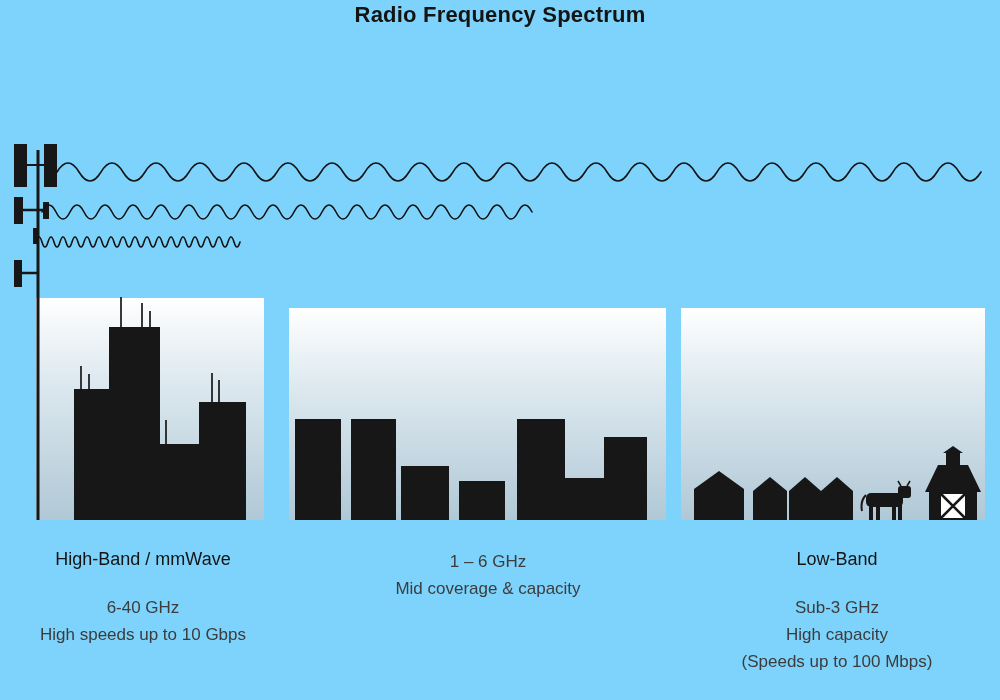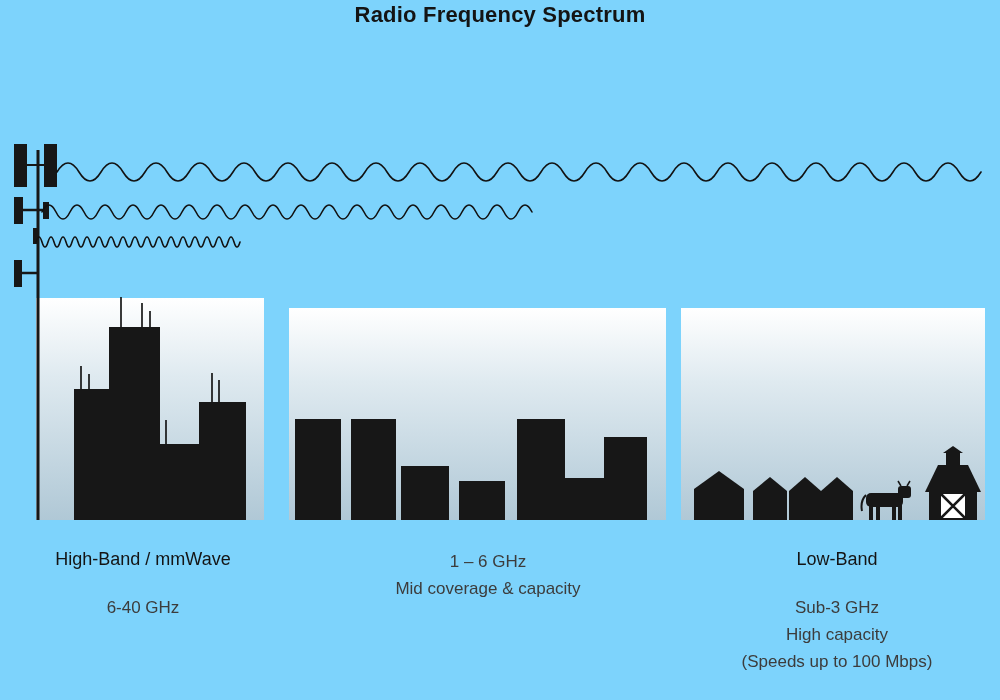--- a/index.html
+++ b/index.html
@@ -112,20 +112,21 @@
         <polygon points="943,453 953,446 963,453"></polygon>
         <rect x="941" y="494" width="24" height="24" fill="#ffffff"></rect>
         <path d="M941 494 L965 518 M965 494 L941 518" fill="none" stroke="#171717" stroke-width="2.5"></path>
       </g>
     </g>
   </svg>
 
   <div class="label-col col-high">
     <div class="band-name">High-Band / mmWave</div>
     <div class="band-line">6-40 GHz</div>
+    <div class="band-line">High speeds up to 10 Gbps</div>
   </div>
 
   <div class="label-col col-mid">
     <div class="band-line">1 – 6 GHz</div>
     <div class="band-line">Mid coverage &amp; capacity</div>
   </div>
 
   <div class="label-col col-low">
     <div class="band-name">Low-Band</div>
     <div class="band-line">Sub-3 GHz</div>

